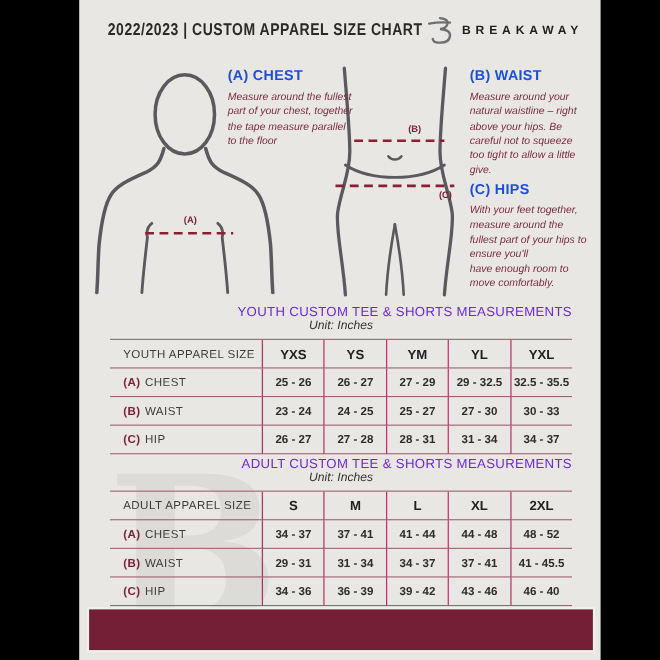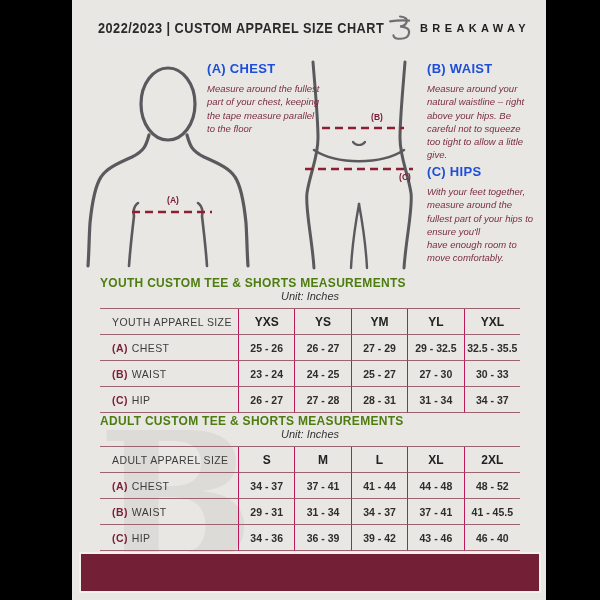--- a/index.html
+++ b/index.html
@@ -35,22 +35,22 @@
   .m-heading{
     position:absolute;font-size:13px;font-weight:bold;color:#1d4ed8;
     letter-spacing:.3px;
   }
   .m-desc{
     position:absolute;font-size:9.5px;font-style:italic;color:#7c2d42;
     line-height:1.4;white-space:pre-line;
   }
   
   .tbl-title{
-    position:absolute;left:28px;width:420px;text-align:left;
-    font-size:12px;font-weight:bold;color:#4d7c0f;letter-spacing:.3px;
+    position:absolute;left:28px;width:420px;text-align:right;
+    font-size:12px;font-weight:normal;color:#6d28d9;letter-spacing:.3px;
   }
   .tbl-unit{
     position:absolute;left:28px;width:420px;text-align:center;
     font-size:11px;font-style:italic;font-weight:400;color:#333;
   }
   .size-table{
     position:absolute;left:28px;width:420px;
     display:grid;grid-template-columns:138px repeat(5,1fr);
     border-top:1px solid #9c6370;z-index:2;
   }
@@ -118,21 +118,21 @@
       <path d="M67 146 C63 168 60 190 59 210" stroke-width="2.4"></path>
       <path d="M67 146 C71 168 74 190 75 210" stroke-width="2.4"></path>
     </g>
     <path d="M30 70 H112" stroke="#8c1f31" stroke-width="2.4" stroke-dasharray="8 5" fill="none"></path>
     <path d="M13 111 H121" stroke="#8c1f31" stroke-width="2.4" stroke-dasharray="8 5" fill="none"></path>
   </svg>
   <span class="diagram-label" style="left:290px;top:112px;">(B)</span>
   <span class="diagram-label" style="left:318px;top:172px;">(C)</span>
 
   <div class="m-heading" style="left:135px;top:61px;">(A) CHEST</div>
-  <div class="m-desc" style="left:135px;top:82px;width:114px;">Measure around the fullest part of your chest, keeping the tape measure parallel to the floor</div>
+  <div class="m-desc" style="left:135px;top:82px;width:114px;">Measure around the fullest part of your chest, together the tape measure parallel to the floor</div>
 
   <div class="m-heading" style="left:355px;top:61px;">(B) WAIST</div>
   <div class="m-desc" style="left:355px;top:82px;width:108px;">Measure around your natural waistline – right above your hips. Be careful not to squeeze too tight to allow a little give.</div>
 
   <div class="m-heading" style="left:355px;top:164px;">(C) HIPS</div>
   <div class="m-desc" style="left:355px;top:185px;width:112px;">With your feet together, measure around the fullest part of your hips to ensure you'll
 have enough room to move comfortably.</div>
 
   <div class="watermark">B</div>
 

